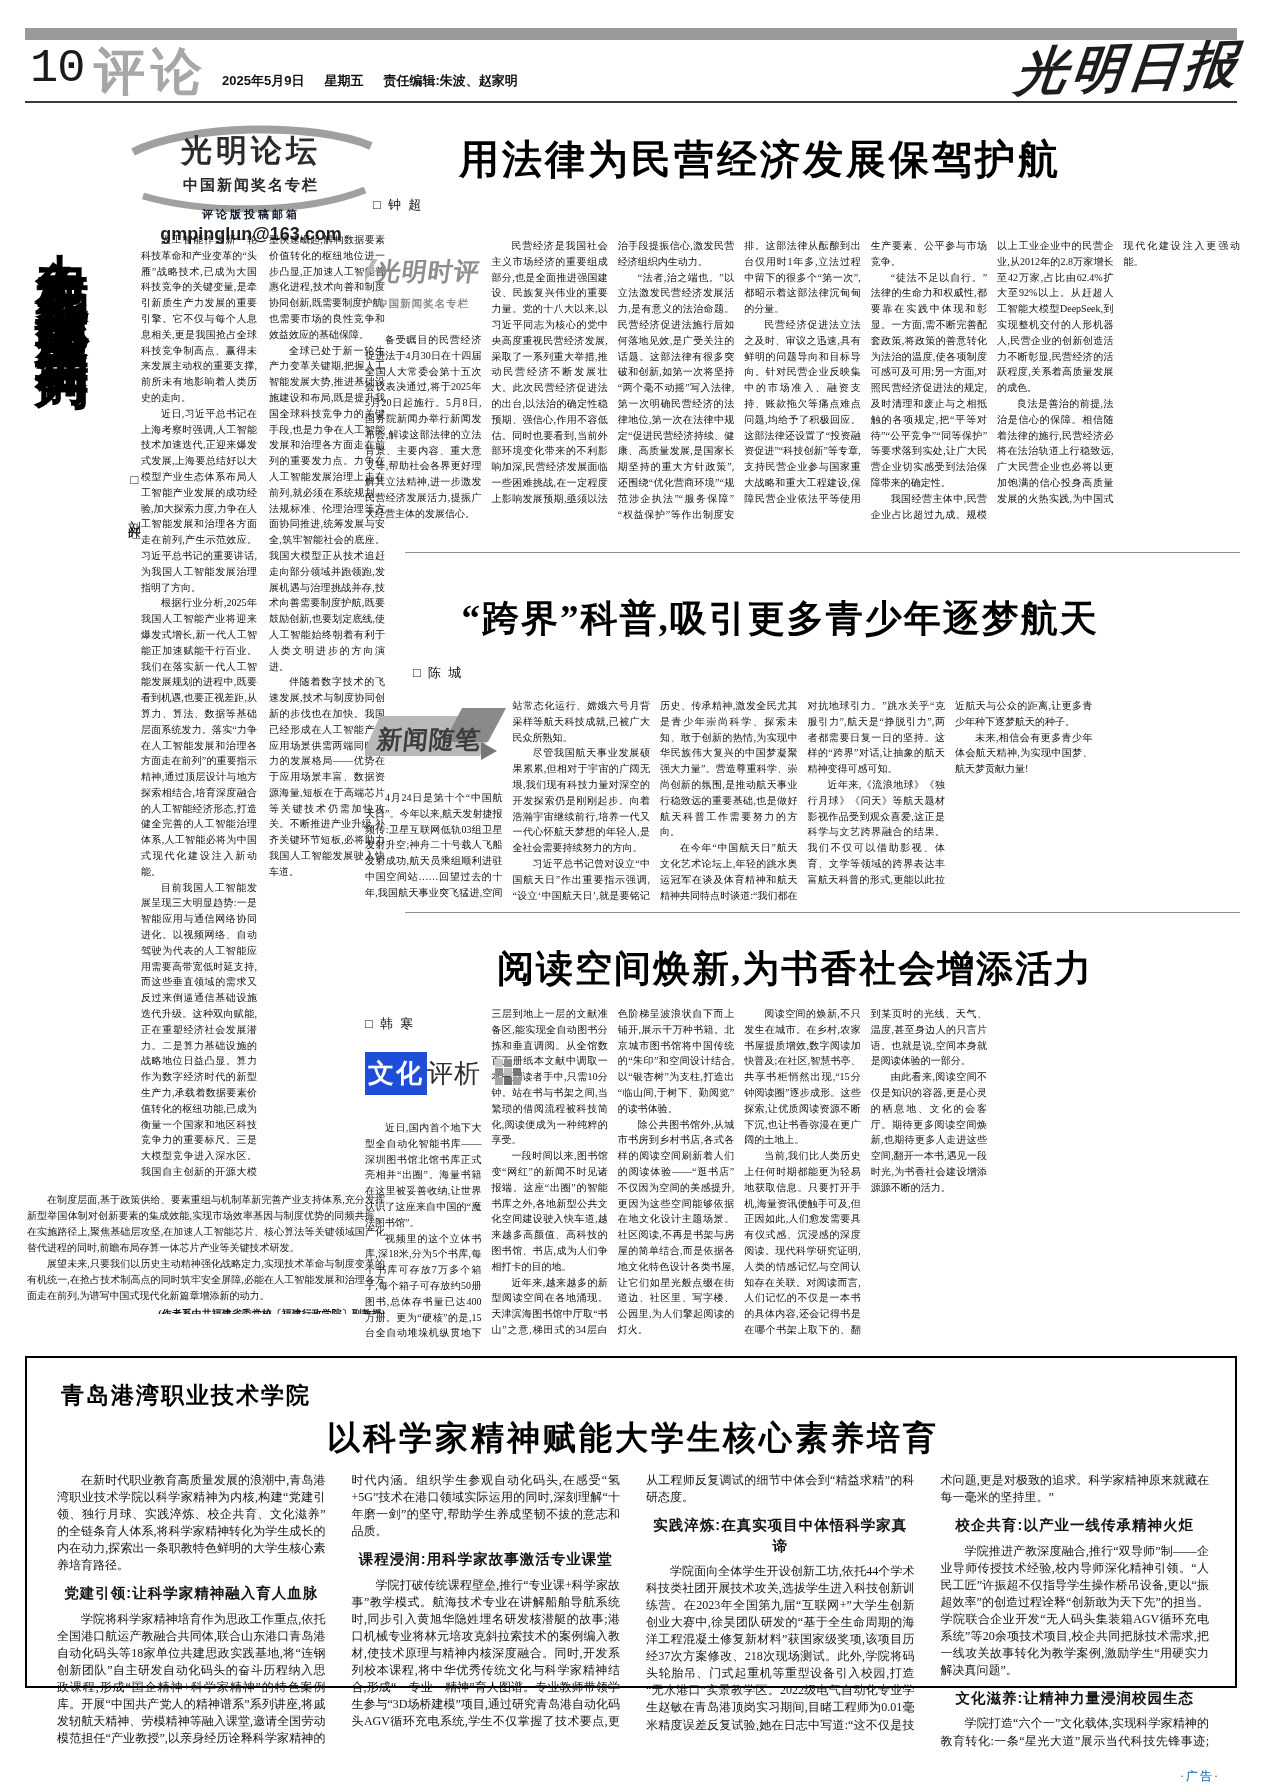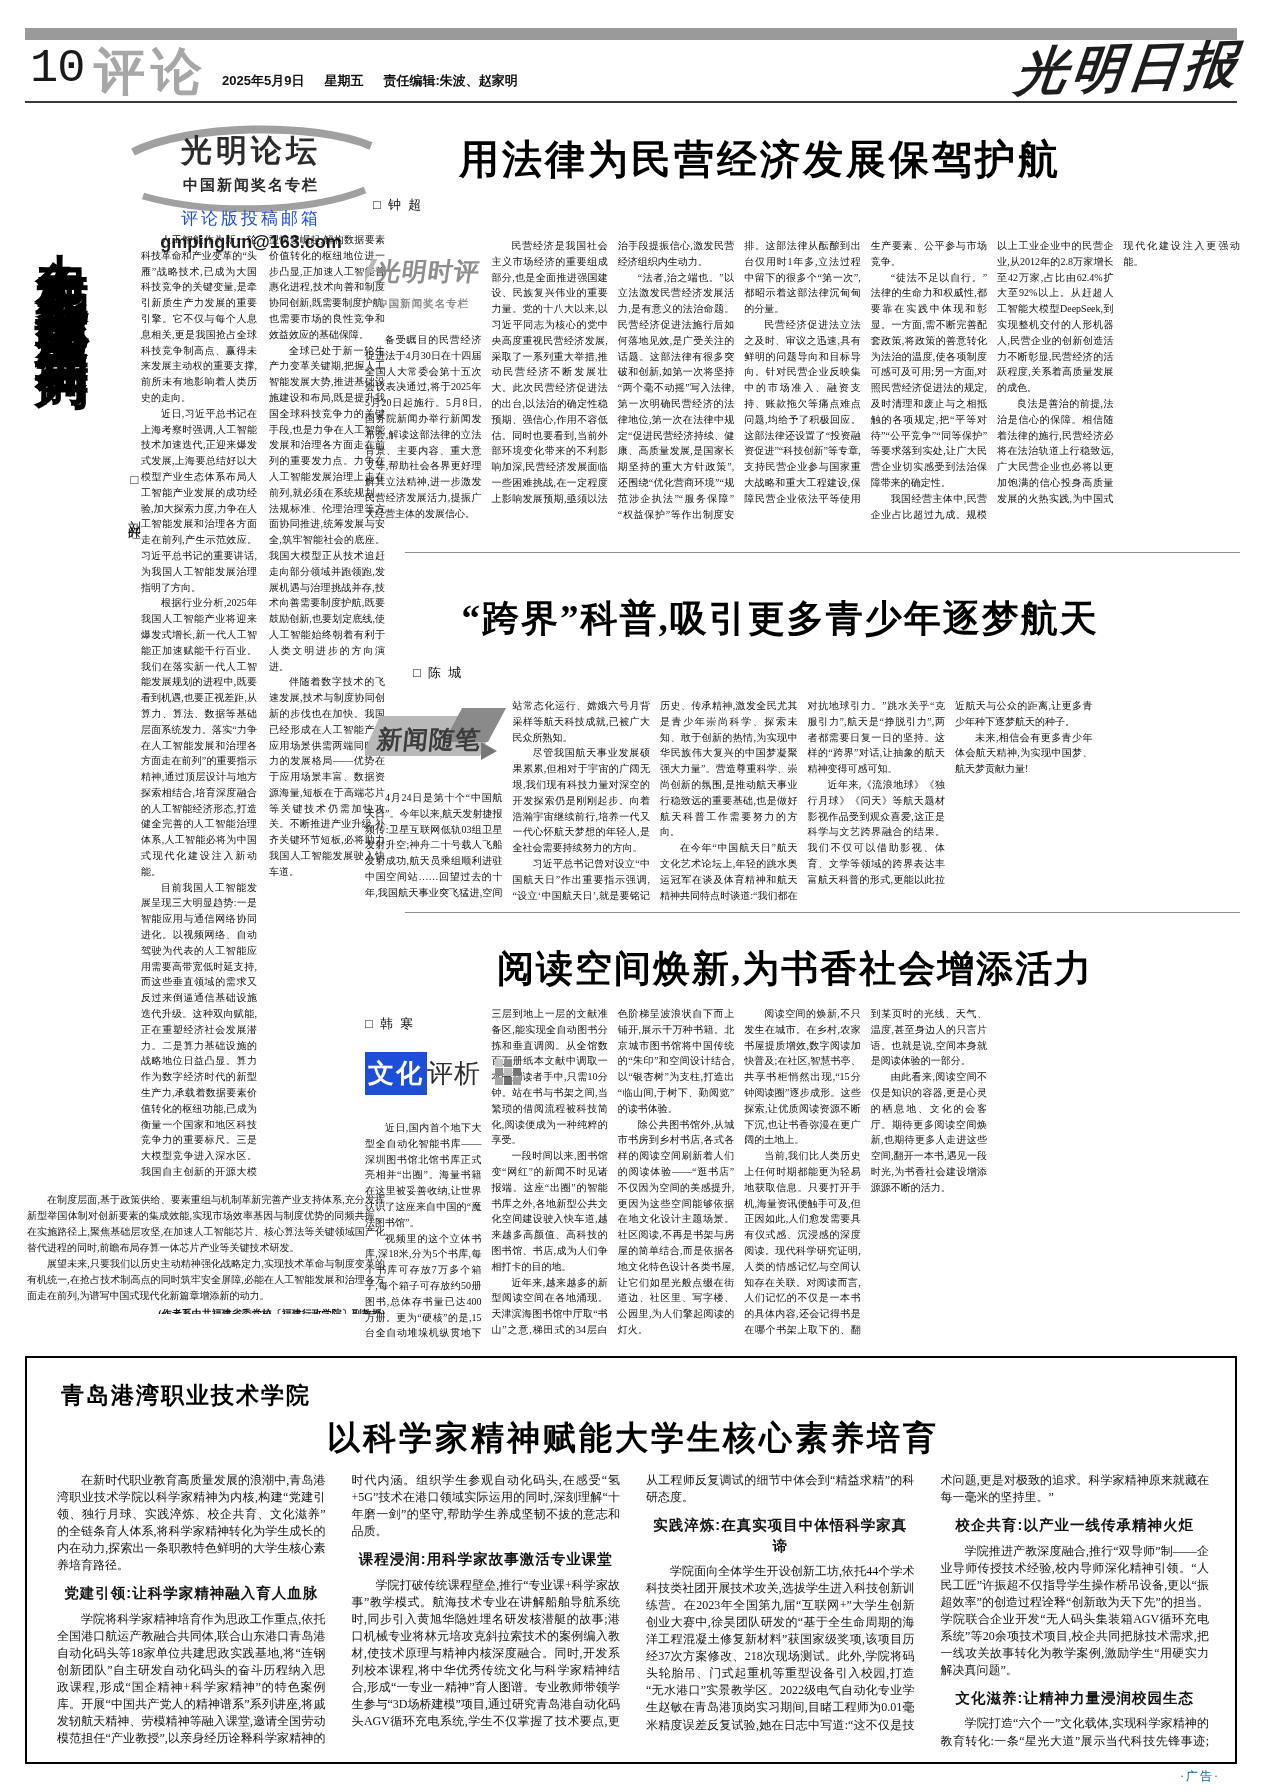--- a/index.html
+++ b/index.html
@@ -20,21 +20,21 @@
   .masthead { left:990px; top:34px; width:250px; text-align:right; font-size:52px; font-weight:bold; font-style:italic;
               letter-spacing:4px; color:#1d1d1d; transform:skewX(-8deg) rotate(-2deg); }
   .headrule { left:25px; top:101px; width:1212px; height:2px; background:#3a3a3a; }
 
   
   .lead { left:25px; top:112px; width:360px; height:1205px; }
   .forum { left:92px; top:4px; width:268px; height:126px; text-align:center; }
   .forum svg { position:absolute; left:0; top:0; }
   .f-title { position:relative; margin-top:14px; font-size:31px; font-weight:bold; color:#2b2b2b; letter-spacing:4px; }
   .f-sub   { position:relative; font-size:15px; font-weight:bold; color:#2b2b2b; letter-spacing:2px; margin-top:4px; }
-  .f-mlabel{ position:relative; font-size:17px; font-weight:normal; color:#1d4ed8; letter-spacing:3px; margin-top:12px; }
+  .f-mlabel{ position:relative; font-size:11px; font-weight:bold; color:#0f172a; letter-spacing:3px; margin-top:12px; }
   .f-mail  { position:relative; font-size:18px; font-weight:bold; color:#222; font-family:"Liberation Sans",sans-serif; margin-top:2px; }
   .vert { writing-mode:vertical-rl; text-orientation:upright; }
   .vtitle { left:6px; top:98px; height:1000px; font-size:54px; font-weight:bold; color:#000; letter-spacing:7px; line-height:1.15; }
   .vbyline { left:100px; top:360px; height:110px; font-size:13px; color:#111; letter-spacing:4px; }
   .lead-cols { left:116px; top:120px; width:244px; height:950px; column-count:2; column-gap:12px; column-fill:auto;
                font-size:10px; line-height:1.58; overflow:hidden; color:#101010; }
   .lead-wide { left:2px; top:1080px; width:358px; height:122px; font-size:10px; line-height:1.6; overflow:hidden; }
   .credit { text-indent:0; text-align:right; margin-top:2px; font-weight:bold; }
 
   
@@ -75,21 +75,21 @@
   .art3 .colbody { position:absolute; left:0; top:88px; width:875px; height:340px; column-count:7; }
   .art3-byline { height:30px; padding-top:8px; }
   .wh-badge { height:84px; padding-top:16px; position:relative; white-space:nowrap; }
   .wh-dark { display:inline-block; background:#1d4ed8; color:#fff; font-weight:bold; font-size:26px;
              font-family:"Liberation Sans",sans-serif; padding:1px 3px; letter-spacing:2px; }
   .wh-light { font-size:26px; font-weight:normal; color:#2e2e2e; font-family:"Liberation Sans",sans-serif; letter-spacing:1px; }
   .wh-pixels { display:inline-block; width:8px; height:8px; margin-left:14px; vertical-align:6px; background:#8d8d8d;
       box-shadow: 9px 0 #bdbdbd, 18px 0 #757575, 0 9px #a8a8a8, 9px 9px #6d6d6d, 18px 9px #9e9e9e, 0 -9px #c9c9c9, 9px -9px #8d8d8d; }
 
   
-  .adbox { left:25px; top:1356px; width:1212px; height:408px; border:2px solid #000; }
+  .adbox { left:25px; top:1356px; width:1212px; height:332px; border:2px solid #000; }
   .ad-org { position:absolute; left:34px; top:22px; font-size:23px; font-weight:bold; font-family:"Liberation Sans",sans-serif; color:#000; letter-spacing:2px; }
   .ad-title { position:absolute; left:106px; top:58px; width:1000px; text-align:center; font-size:33px; font-weight:bold;
               font-family:"Liberation Sans",sans-serif; letter-spacing:3px; color:#000; }
   .ad-cols { position:absolute; left:30px; top:114px; width:1152px; height:280px; column-count:4; column-gap:26px; column-fill:auto;
              font-size:12px; line-height:1.42; overflow:hidden; color:#141414; }
   .ad-cols h4 { text-align:center; font-size:14.5px; font-family:"Liberation Sans",sans-serif; font-weight:bold;
                 margin:9px 0 7px; letter-spacing:1px; break-after:avoid; }
   .ad-mark { left:1180px; top:1768px; font-size:12px; color:#0369a1; letter-spacing:2px; }
 </style>
 </head>

